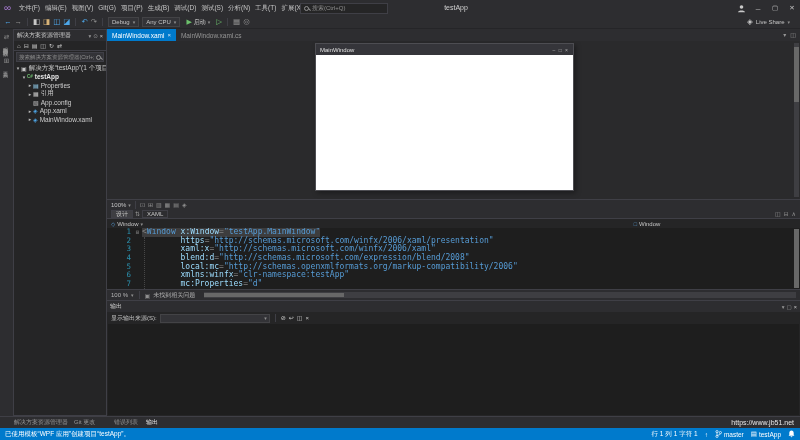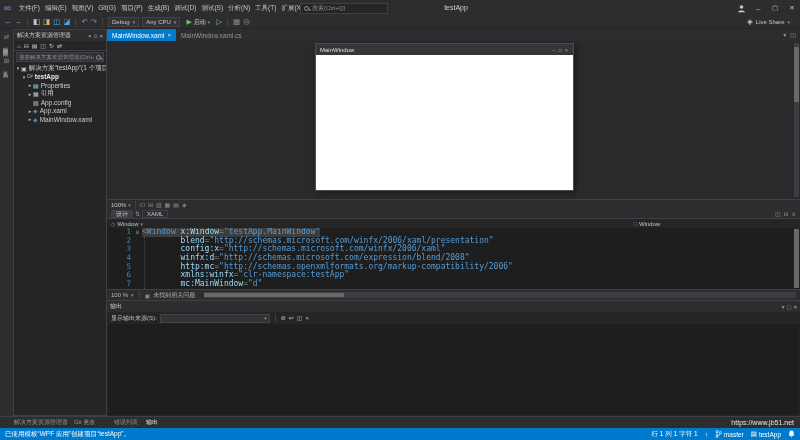--- a/index.html
+++ b/index.html
@@ -342,46 +342,46 @@
   <div class="editor">
     <div>
         <div class="code-line">
           <span class="gutter-num">1</span>
           <span class="fold">⊟</span>
           <span class="code-text hl"><span class="tk-d">&lt;</span><span class="tk-e">Window</span><span class="tk-p"> </span><span class="tk-a">x:Window</span><span class="tk-d">=</span><span class="tk-v">"testApp.MainWindow"</span></span>
         </div>
         <div class="code-line">
           <span class="gutter-num">2</span>
           <span class="fold"></span>
-          <span class="code-text"><span class="tk-p">        </span><span class="tk-a">blend</span><span class="tk-d">=</span><span class="tk-v">"http://schemas.microsoft.com/winfx/2006/xaml/presentation"</span></span>
+          <span class="code-text"><span class="tk-p">        </span><span class="tk-a">https</span><span class="tk-d">=</span><span class="tk-v">"http://schemas.microsoft.com/winfx/2006/xaml/presentation"</span></span>
         </div>
         <div class="code-line">
           <span class="gutter-num">3</span>
           <span class="fold"></span>
-          <span class="code-text"><span class="tk-p">        </span><span class="tk-a">config:x</span><span class="tk-d">=</span><span class="tk-v">"http://schemas.microsoft.com/winfx/2006/xaml"</span></span>
+          <span class="code-text"><span class="tk-p">        </span><span class="tk-a">xaml:x</span><span class="tk-d">=</span><span class="tk-v">"http://schemas.microsoft.com/winfx/2006/xaml"</span></span>
         </div>
         <div class="code-line">
           <span class="gutter-num">4</span>
           <span class="fold"></span>
-          <span class="code-text"><span class="tk-p">        </span><span class="tk-a">winfx:d</span><span class="tk-d">=</span><span class="tk-v">"http://schemas.microsoft.com/expression/blend/2008"</span></span>
+          <span class="code-text"><span class="tk-p">        </span><span class="tk-a">blend:d</span><span class="tk-d">=</span><span class="tk-v">"http://schemas.microsoft.com/expression/blend/2008"</span></span>
         </div>
         <div class="code-line">
           <span class="gutter-num">5</span>
           <span class="fold"></span>
-          <span class="code-text"><span class="tk-p">        </span><span class="tk-a">http:mc</span><span class="tk-d">=</span><span class="tk-v">"http://schemas.openxmlformats.org/markup-compatibility/2006"</span></span>
+          <span class="code-text"><span class="tk-p">        </span><span class="tk-a">local:mc</span><span class="tk-d">=</span><span class="tk-v">"http://schemas.openxmlformats.org/markup-compatibility/2006"</span></span>
         </div>
         <div class="code-line">
           <span class="gutter-num">6</span>
           <span class="fold"></span>
           <span class="code-text"><span class="tk-p">        </span><span class="tk-a">xmlns:winfx</span><span class="tk-d">=</span><span class="tk-v">"clr-namespace:testApp"</span></span>
         </div>
         <div class="code-line">
           <span class="gutter-num">7</span>
           <span class="fold"></span>
-          <span class="code-text"><span class="tk-p">        </span><span class="tk-a">mc:MainWindow</span><span class="tk-d">=</span><span class="tk-v">"d"</span></span>
+          <span class="code-text"><span class="tk-p">        </span><span class="tk-a">mc:Properties</span><span class="tk-d">=</span><span class="tk-v">"d"</span></span>
         </div>
       </div>
     <div class="indent-guide"></div>
     <div class="v-scroll editor-scroll">
         <div class="v-thumb"></div>
       </div>
   </div>
 
   <div class="editorstatus">
     <span>100 %</span>

